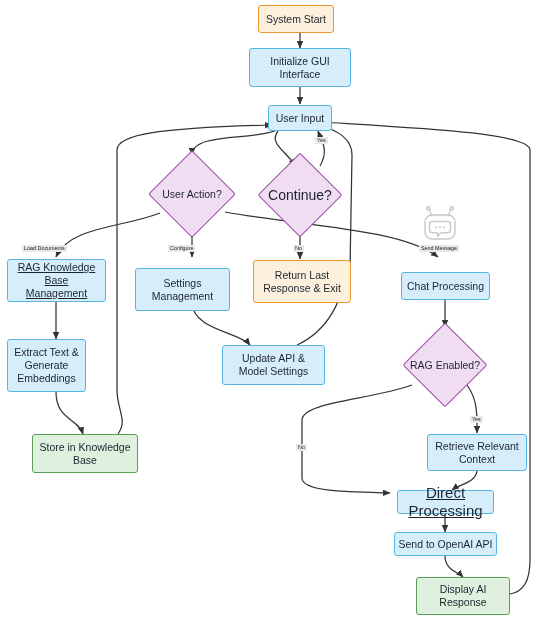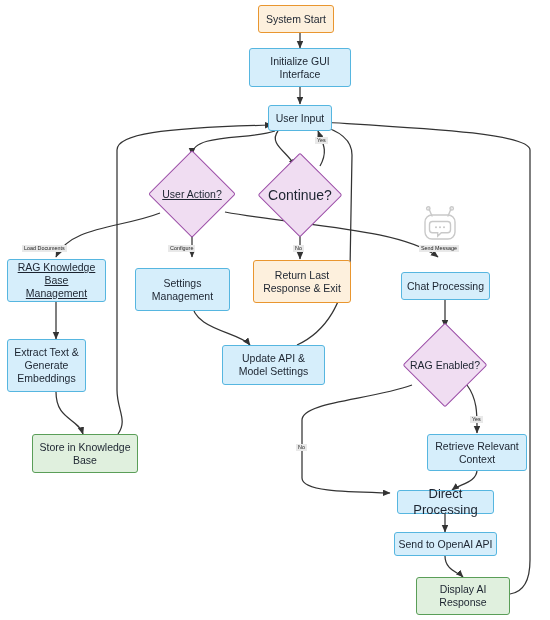--- a/index.html
+++ b/index.html
@@ -88,21 +88,21 @@
   <div class="node rect proc" style="left:249px;top:48px;width:102px;height:39px;font-size:10.5px;padding:0 5px;">
     <span>Initialize GUI Interface</span>
   </div>
 
   <div class="node rect proc" style="left:268px;top:105px;width:64px;height:26px;font-size:10.5px;">
     <span>User Input</span>
   </div>
 
   <div class="diamond-wrap" style="left:149px;top:155px;width:86px;height:78px;">
     <div class="diamond-shape" style="left:12px;top:8px;width:62px;height:62px;"></div>
-    <div class="diamond-label" style="font-size:10.5px;text-decoration:underline;">User Action?</div>
+    <div class="diamond-label" style="font-size:10.5px;">User Action?</div>
   </div>
 
   <div class="diamond-wrap" style="left:258px;top:157px;width:84px;height:76px;">
     <div class="diamond-shape" style="left:12px;top:8px;width:60px;height:60px;"></div>
     <div class="diamond-label" style="font-size:14px;">Continue?</div>
   </div>
 
   <div class="node rect proc" style="left:7px;top:259px;width:99px;height:43px;font-size:10.5px;padding:0 8px;text-decoration:underline;">
     <span>RAG Knowledge Base Management</span>
   </div>
@@ -133,21 +133,21 @@
   </div>
 
   <div class="node rect store" style="left:32px;top:434px;width:106px;height:39px;font-size:10.5px;padding:0 4px;">
     <span>Store in Knowledge Base</span>
   </div>
 
   <div class="node rect proc" style="left:427px;top:434px;width:100px;height:37px;font-size:10.5px;padding:0 4px;">
     <span>Retrieve Relevant Context</span>
   </div>
 
-  <div class="node rect proc" style="left:397px;top:490px;width:97px;height:24px;font-size:13px;">
+  <div class="node rect proc" style="left:397px;top:490px;width:97px;height:24px;font-size:15px;text-decoration:underline;">
     <span>Direct Processing</span>
   </div>
 
   <div class="node rect proc" style="left:394px;top:532px;width:103px;height:24px;font-size:10.5px;">
     <span>Send to OpenAI API</span>
   </div>
 
   <div class="node rect store" style="left:416px;top:577px;width:94px;height:38px;font-size:10.5px;padding:0 4px;">
     <span>Display AI Response</span>
   </div>

